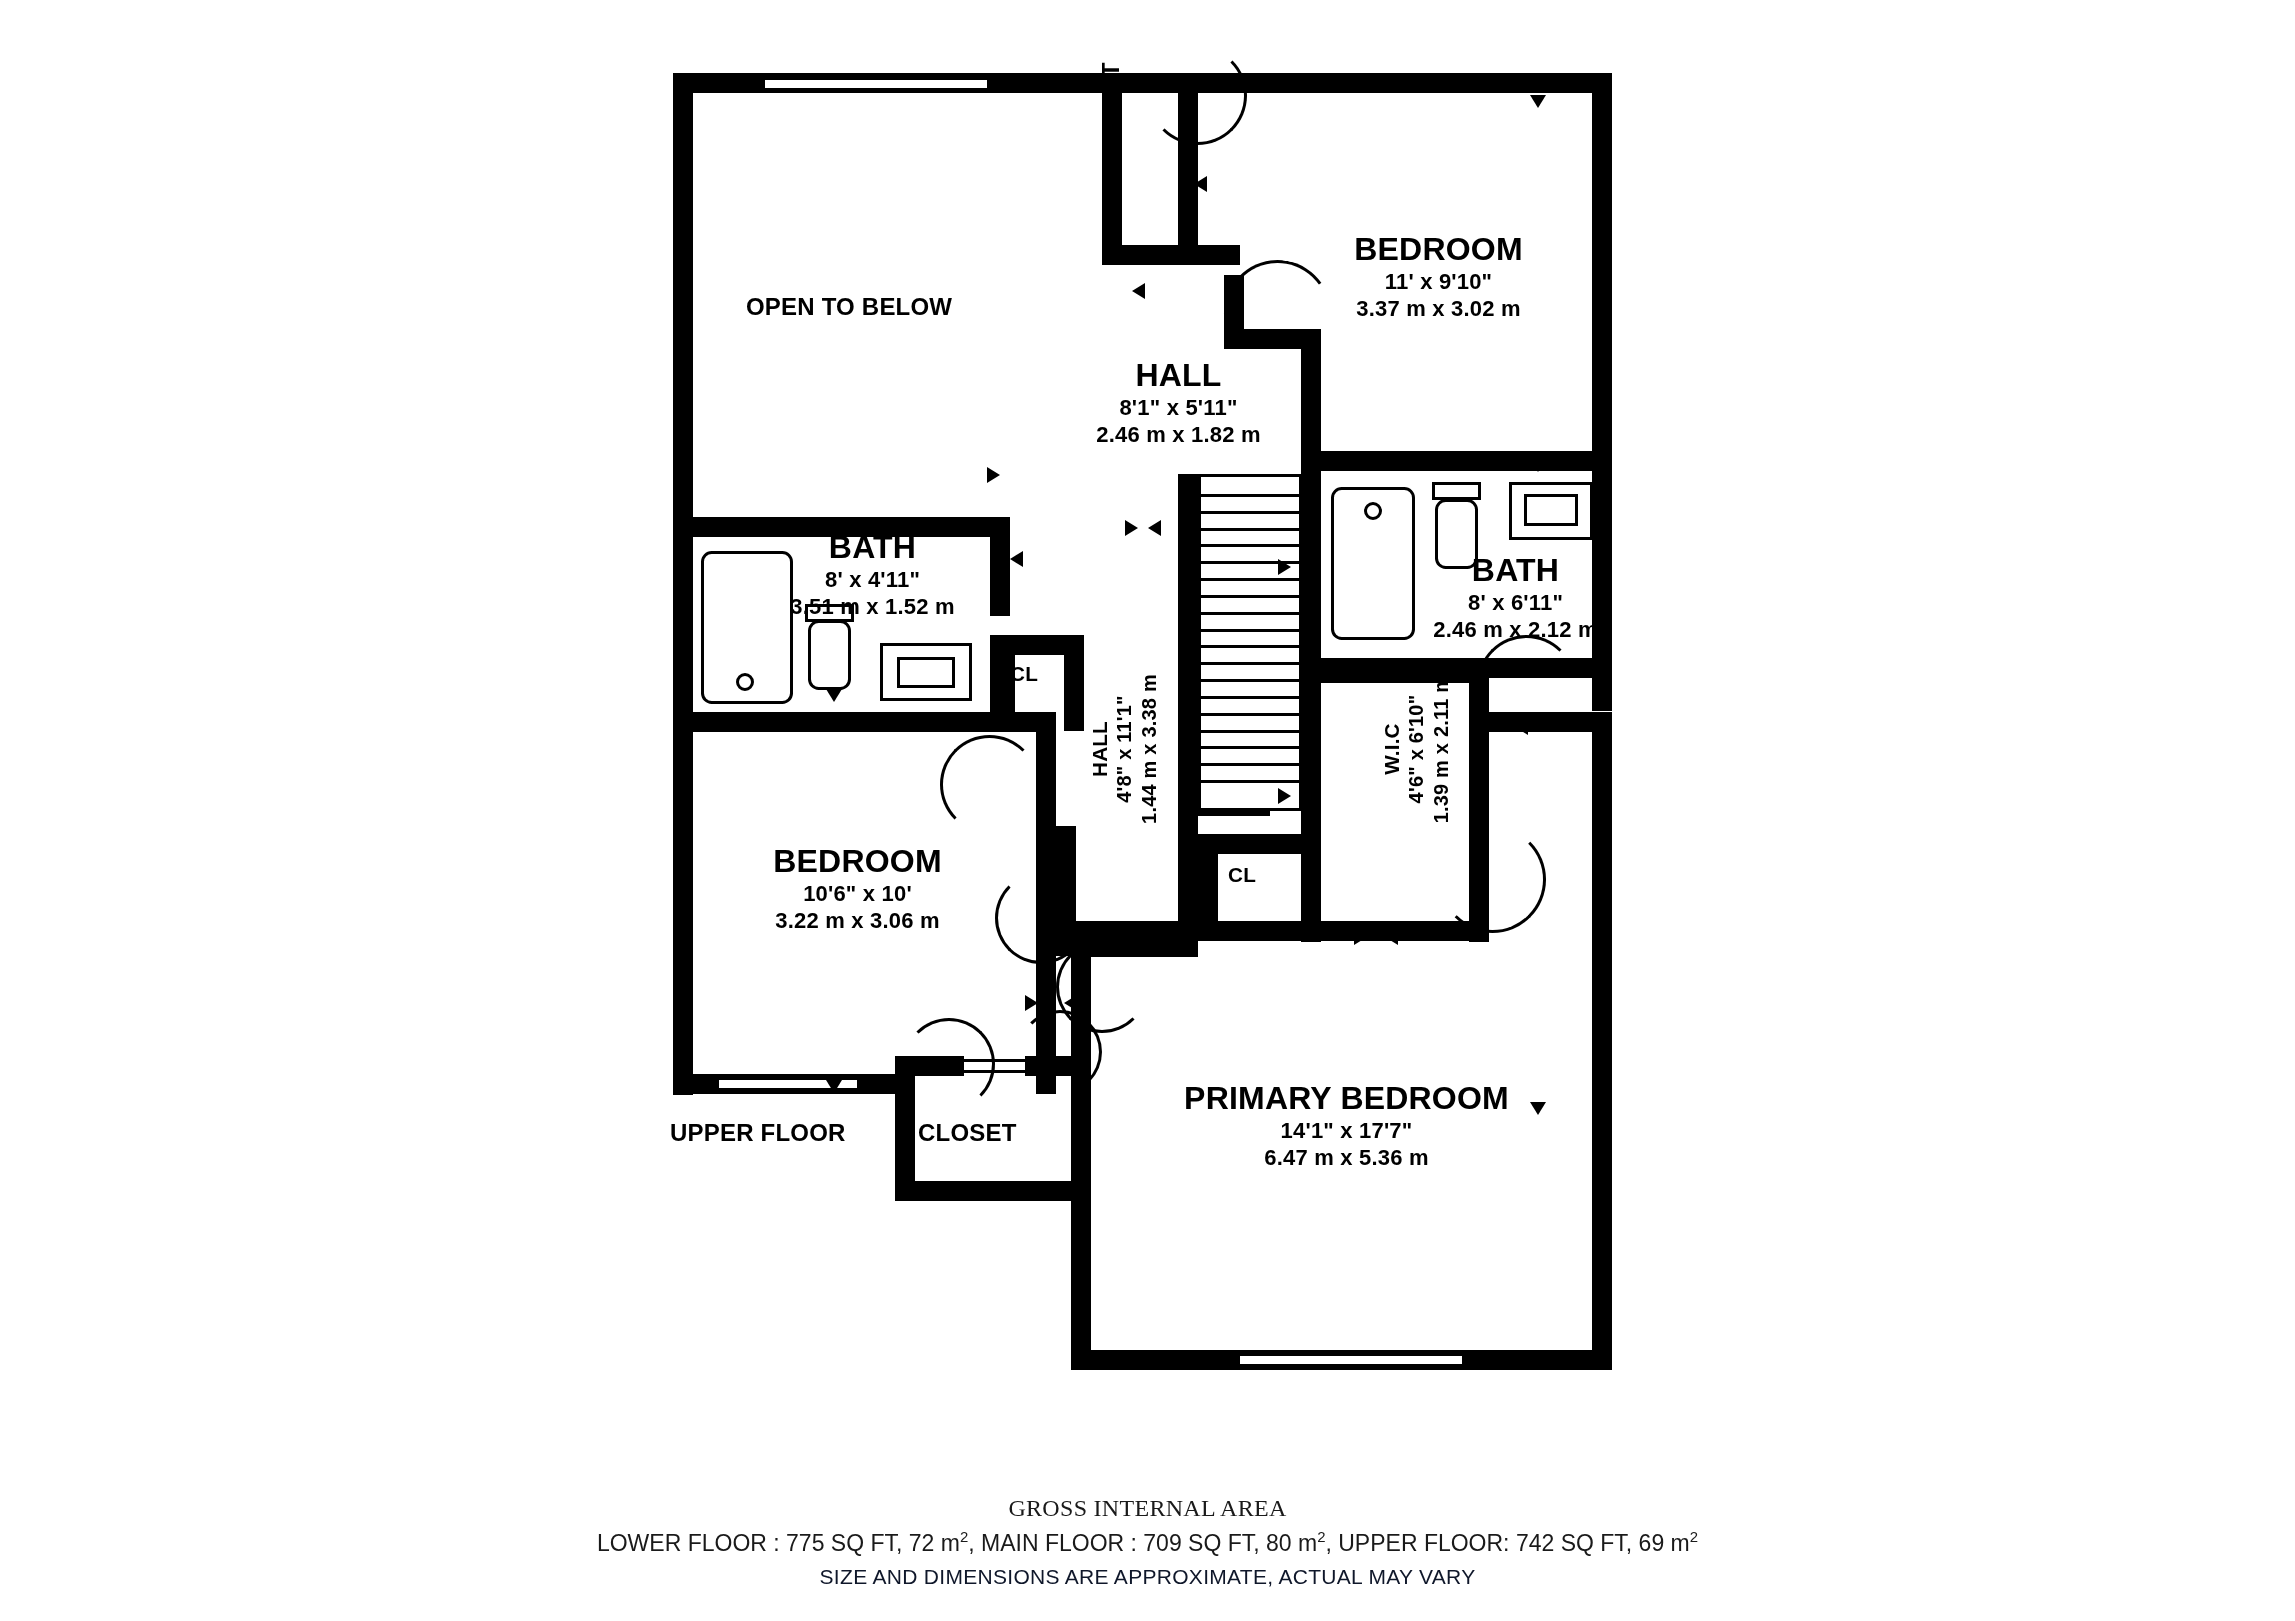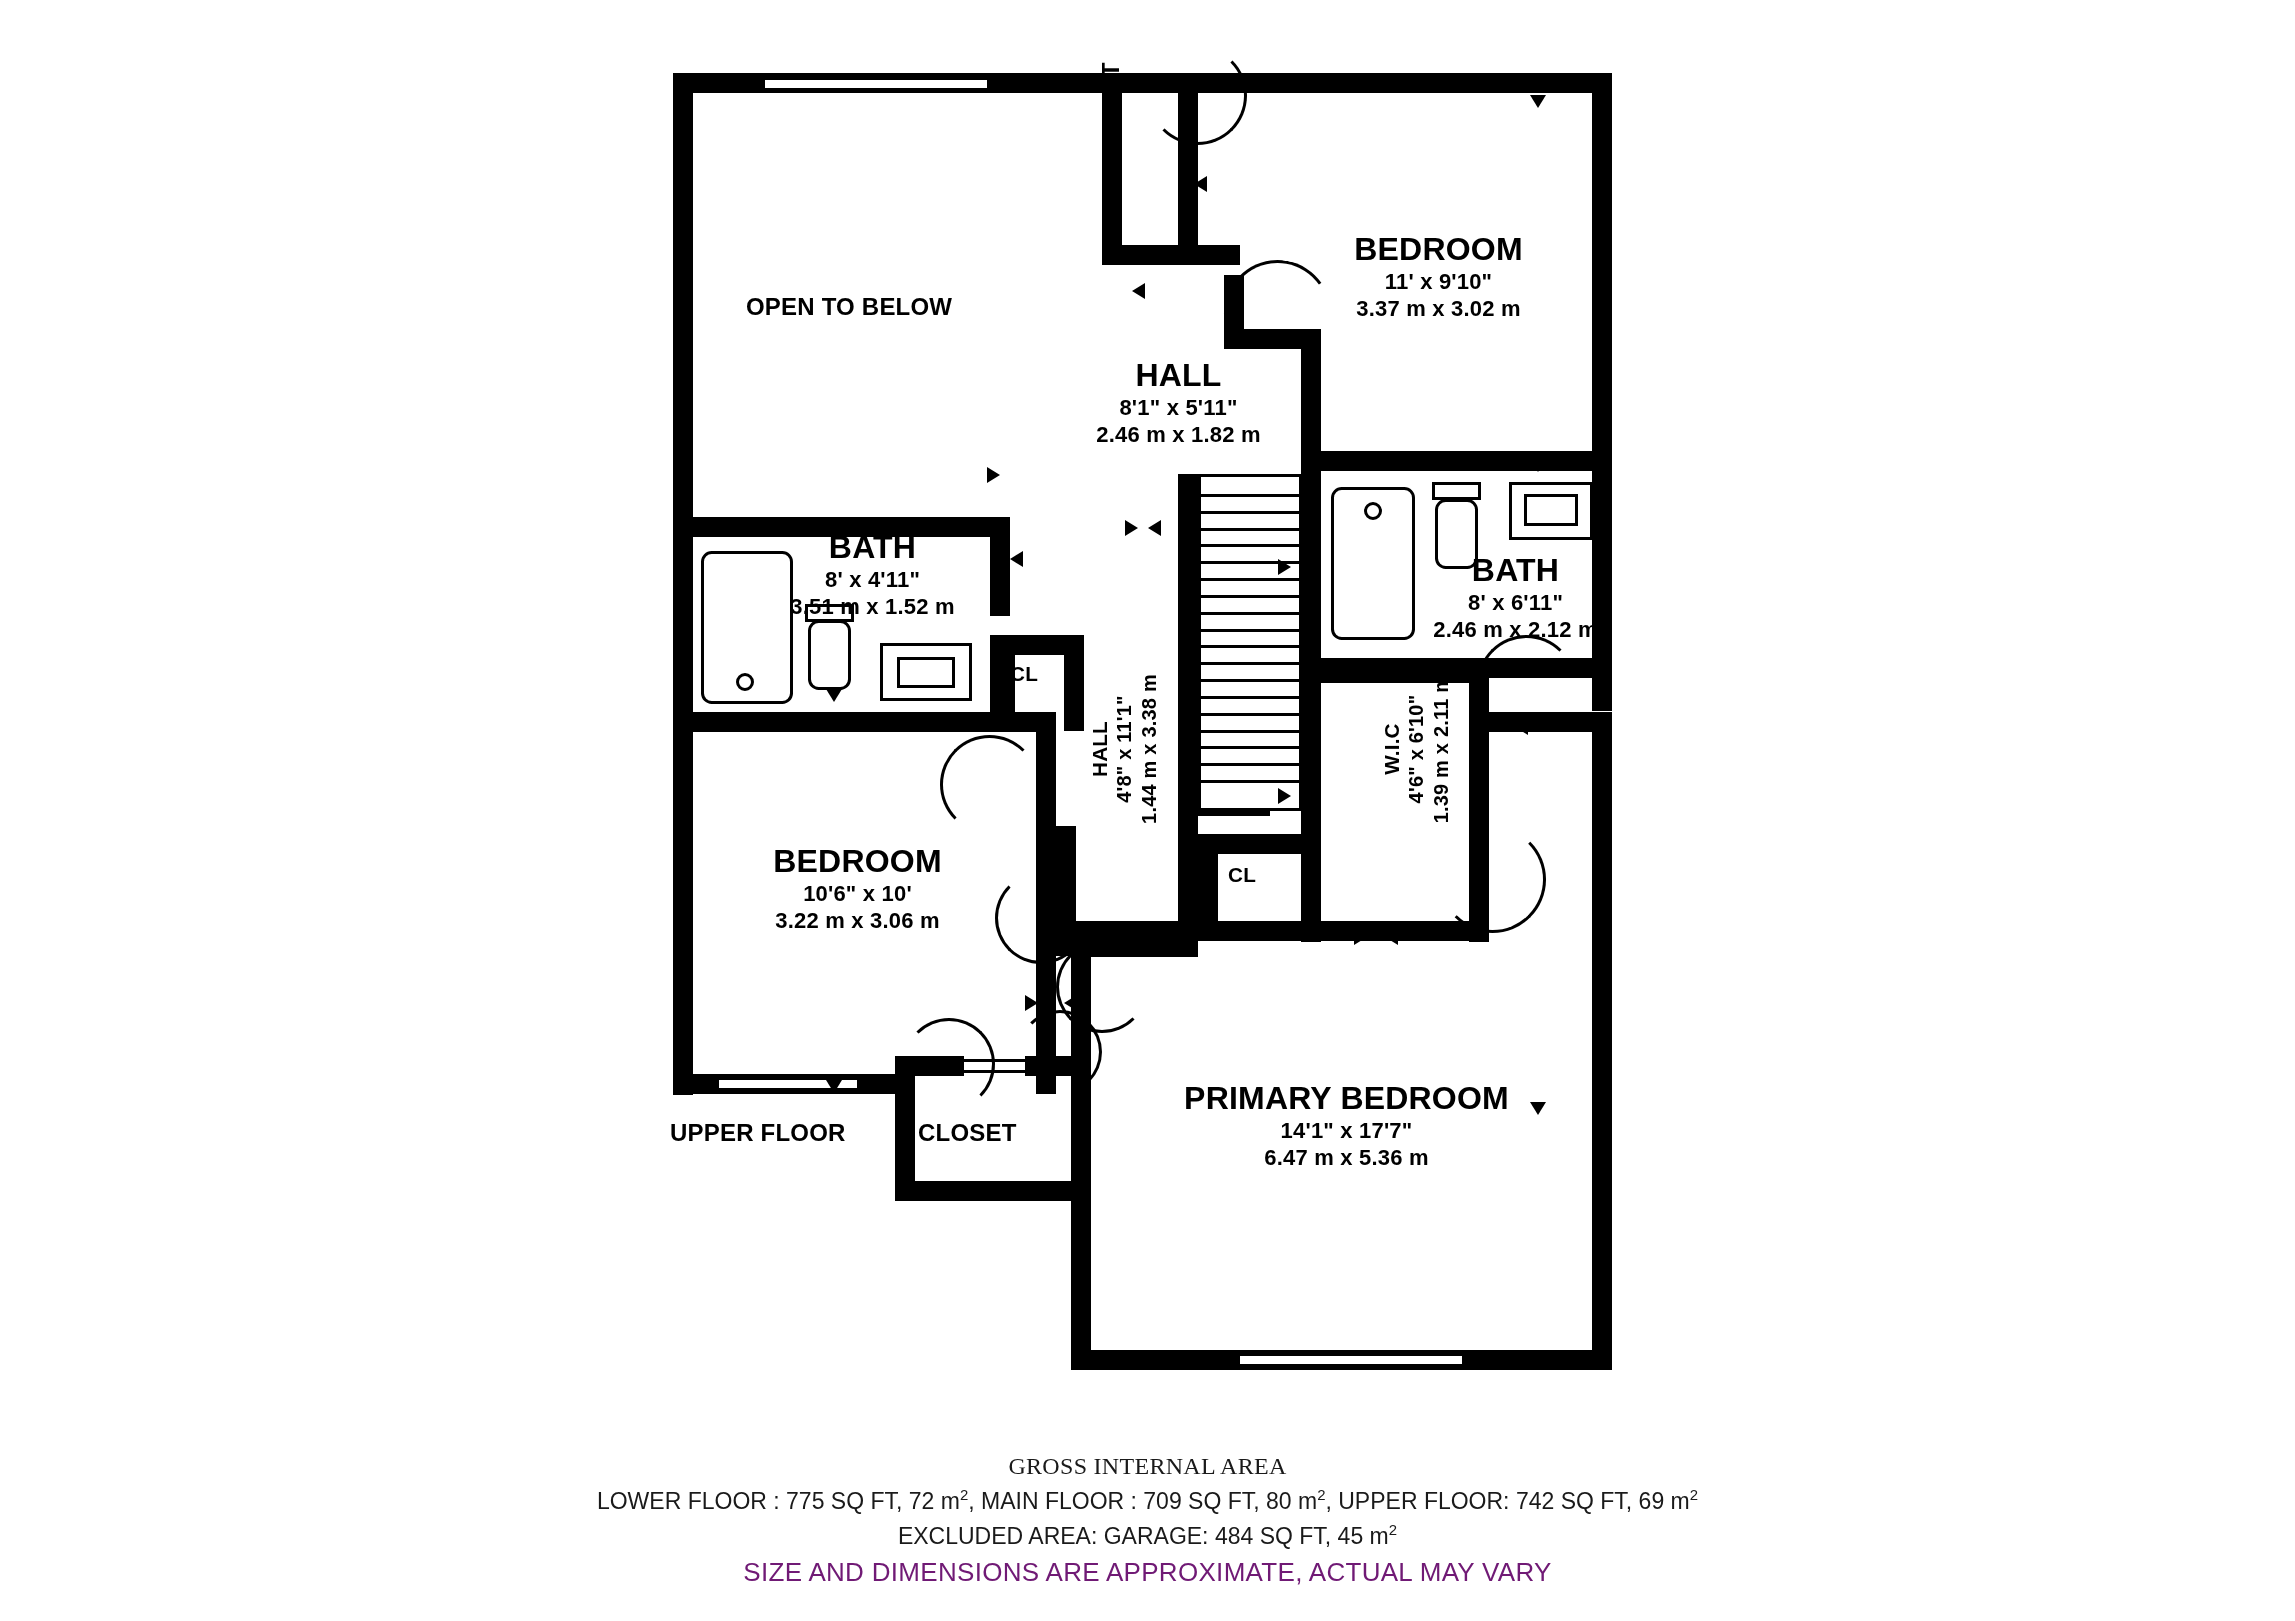--- a/index.html
+++ b/index.html
@@ -110,22 +110,22 @@
     font-size: 24px;
     letter-spacing: 0.3px;
     color: #1a1a1a;
     font-family: Liberation Serif, serif;
   }
   #footer .areas {
     font-size: 23px;
     color: #1a1a1a;
   }
   #footer .disclaimer {
-    font-size: 26px;
-    color: #701a75;
+    font-size: 21px;
+    color: #0f172a;
     letter-spacing: 0.3px;
   }
   sup { font-size: 0.65em; vertical-align: super; }
 </style>
 </head>
 <body>
 
 <div id="plan">
 
   <div class="wall" style="left:673px; top:73px; width:428px; height:20px;"></div>
@@ -326,20 +326,17 @@
   <div class="plain-label" style="left:1010px; top:662px; font-size:20.7px;">CL</div>
   <div class="plain-label" style="left:1228px; top:863px; font-size:20.7px;">CL</div>
   <div class="plain-label" style="left:918px; top:1119px;">CLOSET</div>
   <div class="plain-label" style="left:670px; top:1119px;">UPPER FLOOR</div>
 
   <div id="footer">
     <div class="gia">GROSS INTERNAL AREA</div>
     <div class="areas">
       <span>LOWER FLOOR : 775 SQ FT, 72 m</span><sup>2</sup><span>, MAIN FLOOR : 709 SQ FT, 80 m</span><sup>2</sup><span>, UPPER FLOOR: 742 SQ FT, 69 m</span><sup>2</sup>
     </div>
-    <div class="areas">
-      <span>EXCLUDED AREA: GARAGE: 484 SQ FT, 45 m</span><sup>2</sup>
-    </div>
     <div class="disclaimer">SIZE AND DIMENSIONS ARE APPROXIMATE, ACTUAL MAY VARY</div>
   </div>
 
 </div>
 
 
 </body></html>

